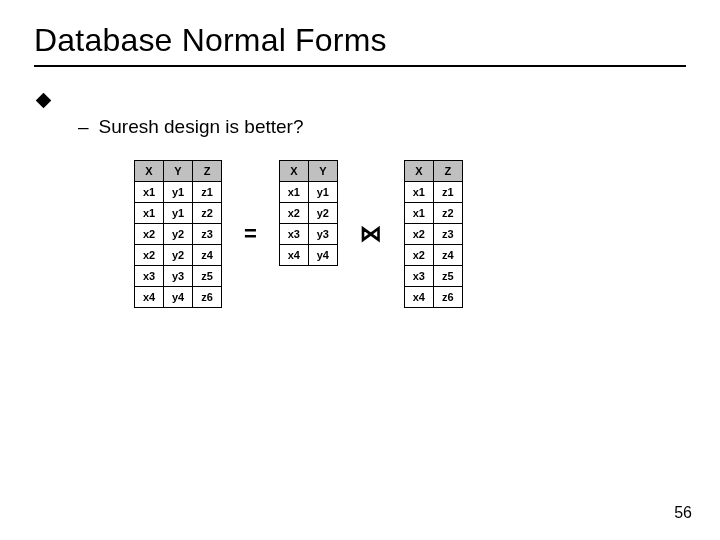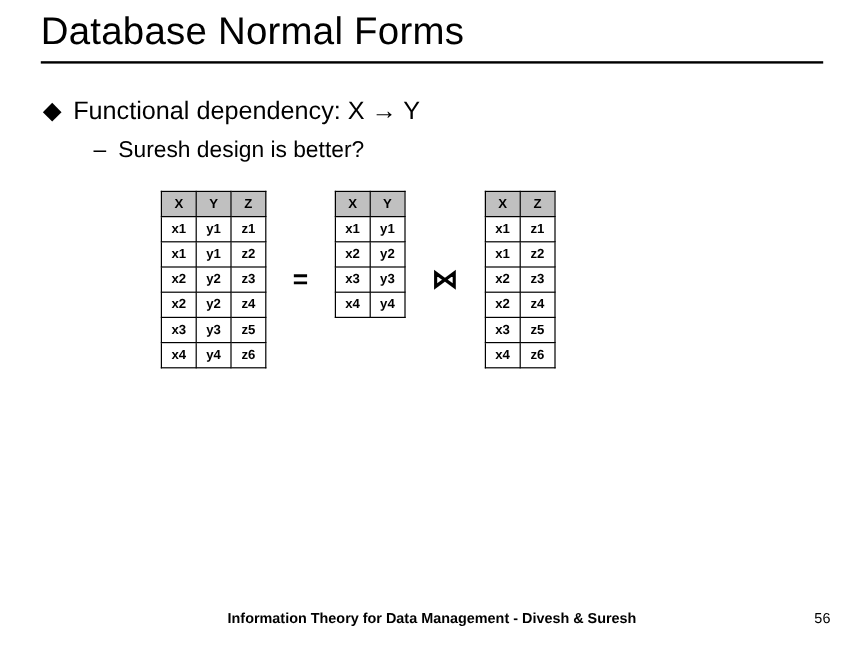--- a/index.html
+++ b/index.html
@@ -9,21 +9,21 @@
     height: 540px;
     background: #fff;
     font-family: "Segoe UI", "Gill Sans", "Trebuchet MS", Arial, sans-serif;
     color: #000;
     position: relative;
   }
   .slide {
     width: 720px;
     height: 540px;
     box-sizing: border-box;
-    padding: 8px 34px 0 34px;
+    padding: 22px 34px 0 34px;
     position: relative;
   }
   .title {
     font-size: 32px;
     font-weight: 400;
     margin: 0 0 6px 0;
     letter-spacing: 0.2px;
   }
   .rule {
     border: 0;
@@ -93,34 +93,33 @@
     text-align: center;
     font-family: Arial, sans-serif;
     font-size: 12px;
     font-weight: bold;
   }
   .pagenum {
     position: absolute;
     bottom: 18px;
     right: 28px;
     font-family: Arial, sans-serif;
-    font-size: 12px;
+    font-size: 16px;
   }
 </style>
 </head>
 <body>
 
 <div class="slide">
 
   <h1 class="title">Database Normal Forms</h1>
   <hr class="rule">
 
   <div class="bullet-row">
     <div class="diamond"></div>
-    <span>Functional dependency: X → Y</span>
   </div>
 
   <div class="sub-row">
     <span class="dash">–</span>
     <span>Suresh design is better?</span>
   </div>
 
   <div class="tables">
 
     <table class="rel">
@@ -220,16 +219,15 @@
           </tr>
       <tr>
             <td>x4</td>
             <td>z6</td>
           </tr>
     </tbody>
       </table>
 
   </div>
 
-  <div class="footer">Information Theory for Data Management - Divesh &amp; Suresh</div>
   <div class="pagenum">56</div>
 
 </div>
 
 </body></html>

